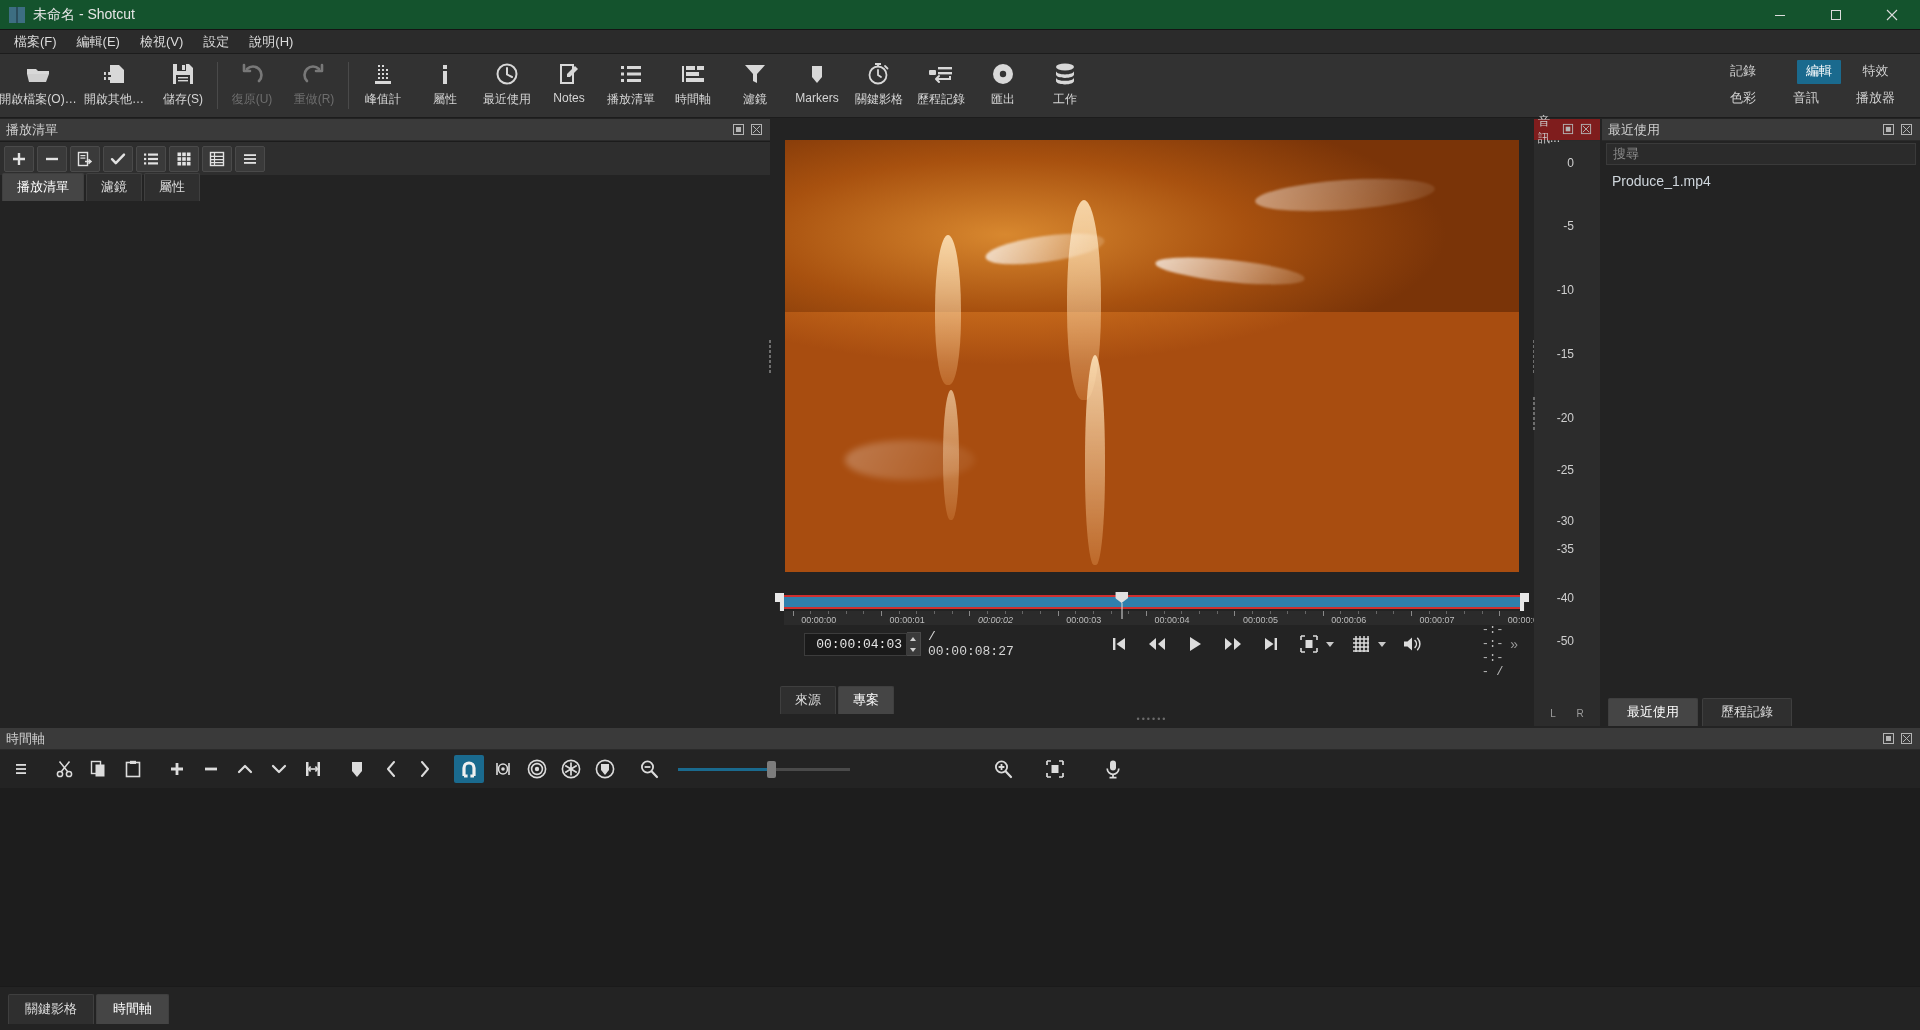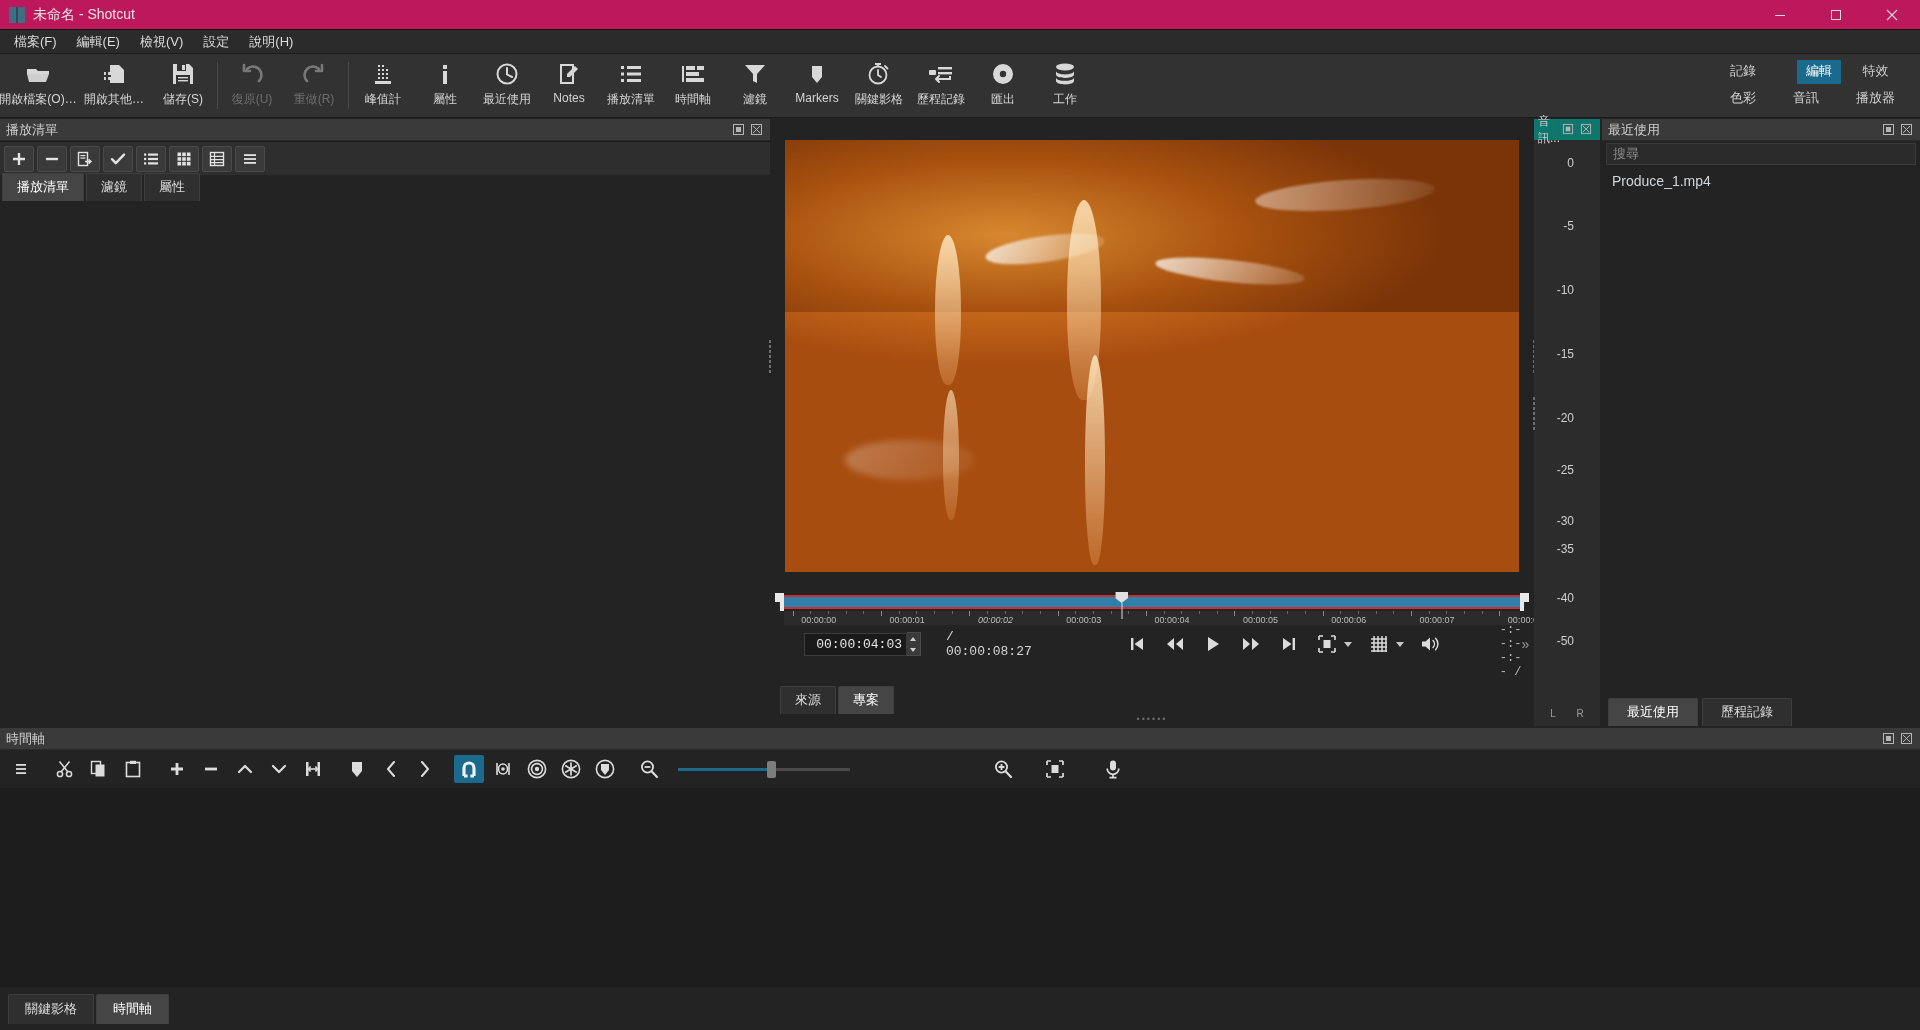--- a/index.html
+++ b/index.html
@@ -8,21 +8,21 @@
     width: 1920px; height: 1030px;
     background: #232323;
     font-family: "Liberation Sans", sans-serif;
     overflow: hidden;
     -webkit-font-smoothing: antialiased;
   }
   body { position: relative; color: #d8d8d8; font-size: 13px; }
 
   
   #titlebar {
-    height: 30px; background: #be185d; display: flex; align-items: center;
+    height: 30px; background: #14532d; display: flex; align-items: center;
     border-bottom: 1px solid #141414;
   }
   #app-logo {
     width: 16px; height: 16px; margin: 0 8px 0 9px; flex: none;
     background: linear-gradient(90deg,#3d6e82 0 45%, #2a4d5c 45% 55%, #3d6e82 55% 100%);
   }
   #title-text { font-size: 14px; color: #e6e6e6; }
   #win-controls { margin-left: auto; display: flex; height: 30px; }
   .win-btn {
     width: 56px; height: 30px; display: flex; align-items: center; justify-content: center;
@@ -193,35 +193,35 @@
   #timecode-wrap { display: flex; align-items: center; margin-left: 22px; }
   #timecode {
     background: #1a1a1a; border: 1px solid #3c3c3c; color: #e6e6e6;
     font-family: "Liberation Mono", monospace; font-size: 13px;
     padding: 3px 4px 3px 10px; width: 110px; text-align: right;
   }
   #tc-spin {
     width: 15px; height: 24px; background: #3a3a3a; border: 1px solid #4a4a4a; border-left: none;
     display: flex; flex-direction: column; align-items: center; justify-content: space-around;
   }
-  #tc-total { font-family: "Liberation Mono", monospace; font-size: 13px; color: #d4d4d4; margin-left: 25px; }
+  #tc-total { font-family: "Liberation Mono", monospace; font-size: 13px; color: #d4d4d4; margin-left: 7px; }
   #transport-btns { display: flex; align-items: center; gap: 16px; margin-left: 86px; }
   .tp { width: 22px; height: 22px; display: flex; align-items: center; justify-content: center; }
   .caret { width: 0; height: 0; border-left: 4px solid transparent; border-right: 4px solid transparent; border-top: 5px solid #c8c8c8; }
   #tc-sel { font-family: "Liberation Mono", monospace; font-size: 12px; color: #b8b8b8; margin-left: 58px; }
   #chev-more { margin-left: auto; color: #9a9a9a; font-size: 14px; padding-right: 4px; }
   #player-tabs { height: 28px; display: flex; align-items: flex-end; padding-left: 8px; margin-top: 24px; }
   #player-grip { text-align: center; color: #6a6a6a; letter-spacing: 2px; font-size: 9px; height: 12px; }
 
   
   #audio-panel {
     position: absolute; right: 320px; top: 0; width: 66px; bottom: 260px;
     background: #2c2c2c; display: flex; flex-direction: column;
   }
-  #audio-panel .panel-title { background: #0f766e; padding-left: 4px; }
+  #audio-panel .panel-title { background: #7f1d1d; padding-left: 4px; }
   #audio-panel .tt { font-size: 12px; }
   #meter-body { flex: 1; position: relative; }
   .meter-lbl { position: absolute; right: 26px; font-size: 12px; color: #cfcfcf; transform: translateY(-50%); }
   #meter-channels {
     position: absolute; left: 6px; right: 6px; bottom: 2px; height: 16px;
     display: flex; justify-content: space-around; font-size: 10px; color: #9c9c9c;
   }
   .grip-dots {
     position: absolute; width: 4px; height: 34px;
     background-image: radial-gradient(#6e6e6e 40%, transparent 41%);

